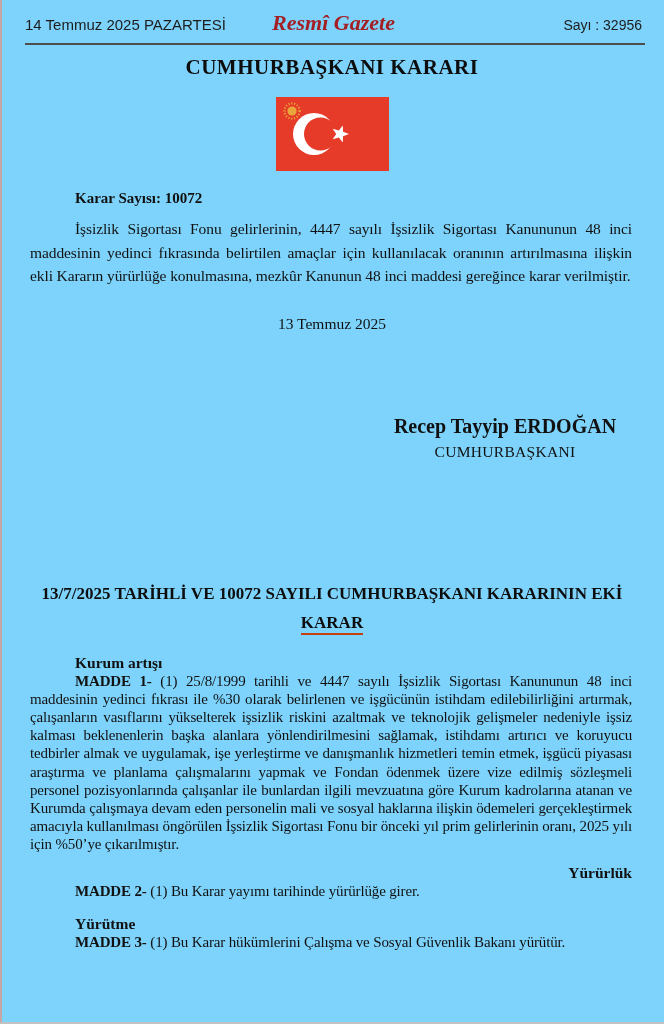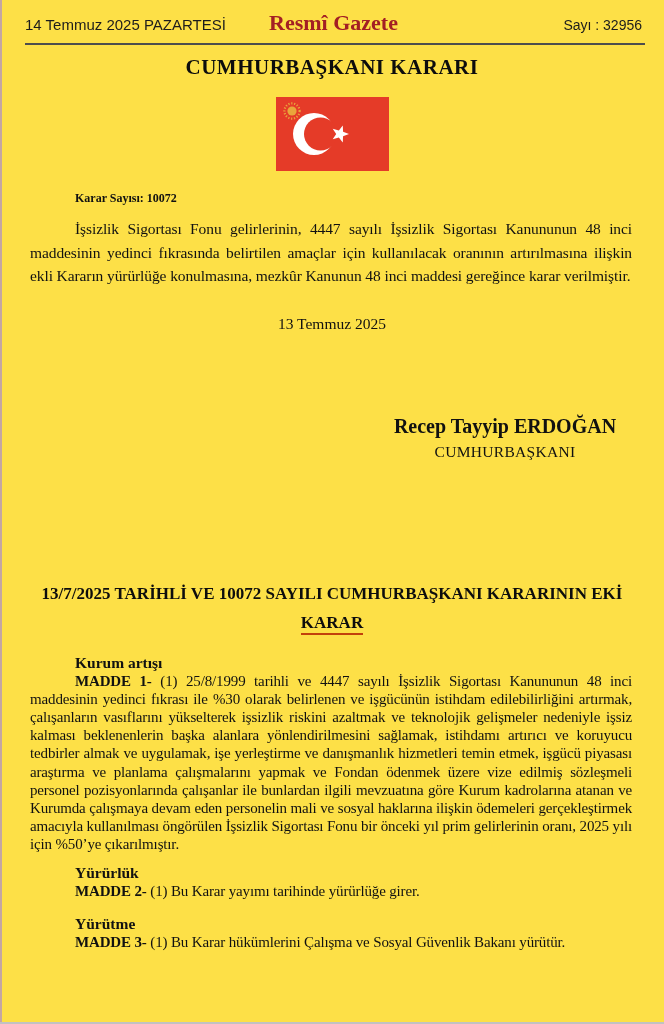--- a/index.html
+++ b/index.html
@@ -1,20 +1,20 @@
 <!DOCTYPE html>
 <html><head>
 <meta charset="utf-8">
 <style>
   * { margin:0; padding:0; box-sizing:border-box; }
   html,body { background:#ffffff; }
   .page {
     position:relative;
     width:664px; height:1024px;
-    background:#fde047;
+    background:#7dd3fc;
     overflow:hidden;
     font-family:"Liberation Serif", serif;
     color:#111111;
   }
   .edge-left {
     position:absolute; left:0; top:0; bottom:0; width:2px;
     background:#c4a6a3;
   }
   .edge-bottom {
     position:absolute; left:0; right:0; bottom:0; height:2px;
@@ -47,21 +47,21 @@
     margin-top:10px;
     text-align:center;
     font-weight:bold; font-size:21px; letter-spacing:0.5px;
     color:#0d0d0d;
   }
   .flag-wrap { margin-top:17px; text-align:center; line-height:0; }
   .flag-wrap svg { display:inline-block; }
   .karar-sayisi {
     margin:17px 32px 0 30px;
     text-indent:45px;
-    font-weight:bold; font-size:12px; line-height:20px;
+    font-weight:bold; font-size:15px; line-height:20px;
   }
   .para-1 {
     margin:9px 32px 0 30px;
     text-align:justify; text-indent:45px;
     font-size:15.5px; line-height:23.5px; letter-spacing:-0.1px;
   }
   .date-line {
     margin-top:26px; text-align:center;
     font-size:15.5px; line-height:20px;
   }
@@ -76,39 +76,39 @@
     text-align:center;
     font-weight:bold; font-size:17px; line-height:29px;
     color:#0d0d0d;
   }
   .annex-heading .underlined { border-bottom:2px solid #c2410c; padding-bottom:1px; }
   .sub-heading {
     margin:16px 32px 0 30px;
     text-indent:45px;
     font-weight:bold; font-size:15.5px; line-height:19px;
   }
-  .sub-heading.gap-lg { margin-top:9px; }
+  .sub-heading.gap-lg { margin-top:9px;text-align:right; }
   .sub-heading.gap-md { margin-top:13px; }
   .madde-para {
     margin:0 32px 0 30px;
     text-align:justify; text-indent:45px;
     font-size:15px; line-height:18.2px; letter-spacing:-0.15px;
   }
   .madde-para.loose { line-height:19px; text-align:left; }
   .madde-label { font-weight:bold; }
 </style>
 </head>
 <body>
 
 <div class="page">
   <div class="edge-left"></div>
 
   <div class="header">
     <div class="h-left">14 Temmuz 2025 PAZARTESİ</div>
-    <div class="h-center" style="color:#a31f24;">Resmî Gazete</div>
+    <div class="h-center" style="color:#a31f24;font-style:italic;">Resmî Gazete</div>
     <div class="h-right">Sayı : 32956</div>
   </div>
 
   <div class="rule"></div>
 
   <div class="doc-title">CUMHURBAŞKANI KARARI</div>
 
   <div class="flag-wrap">
     <svg width="113" height="74" viewBox="0 0 113 74" xmlns="http://www.w3.org/2000/svg">
       <rect x="0" y="0" width="113" height="74" fill="#e53b28"></rect>

